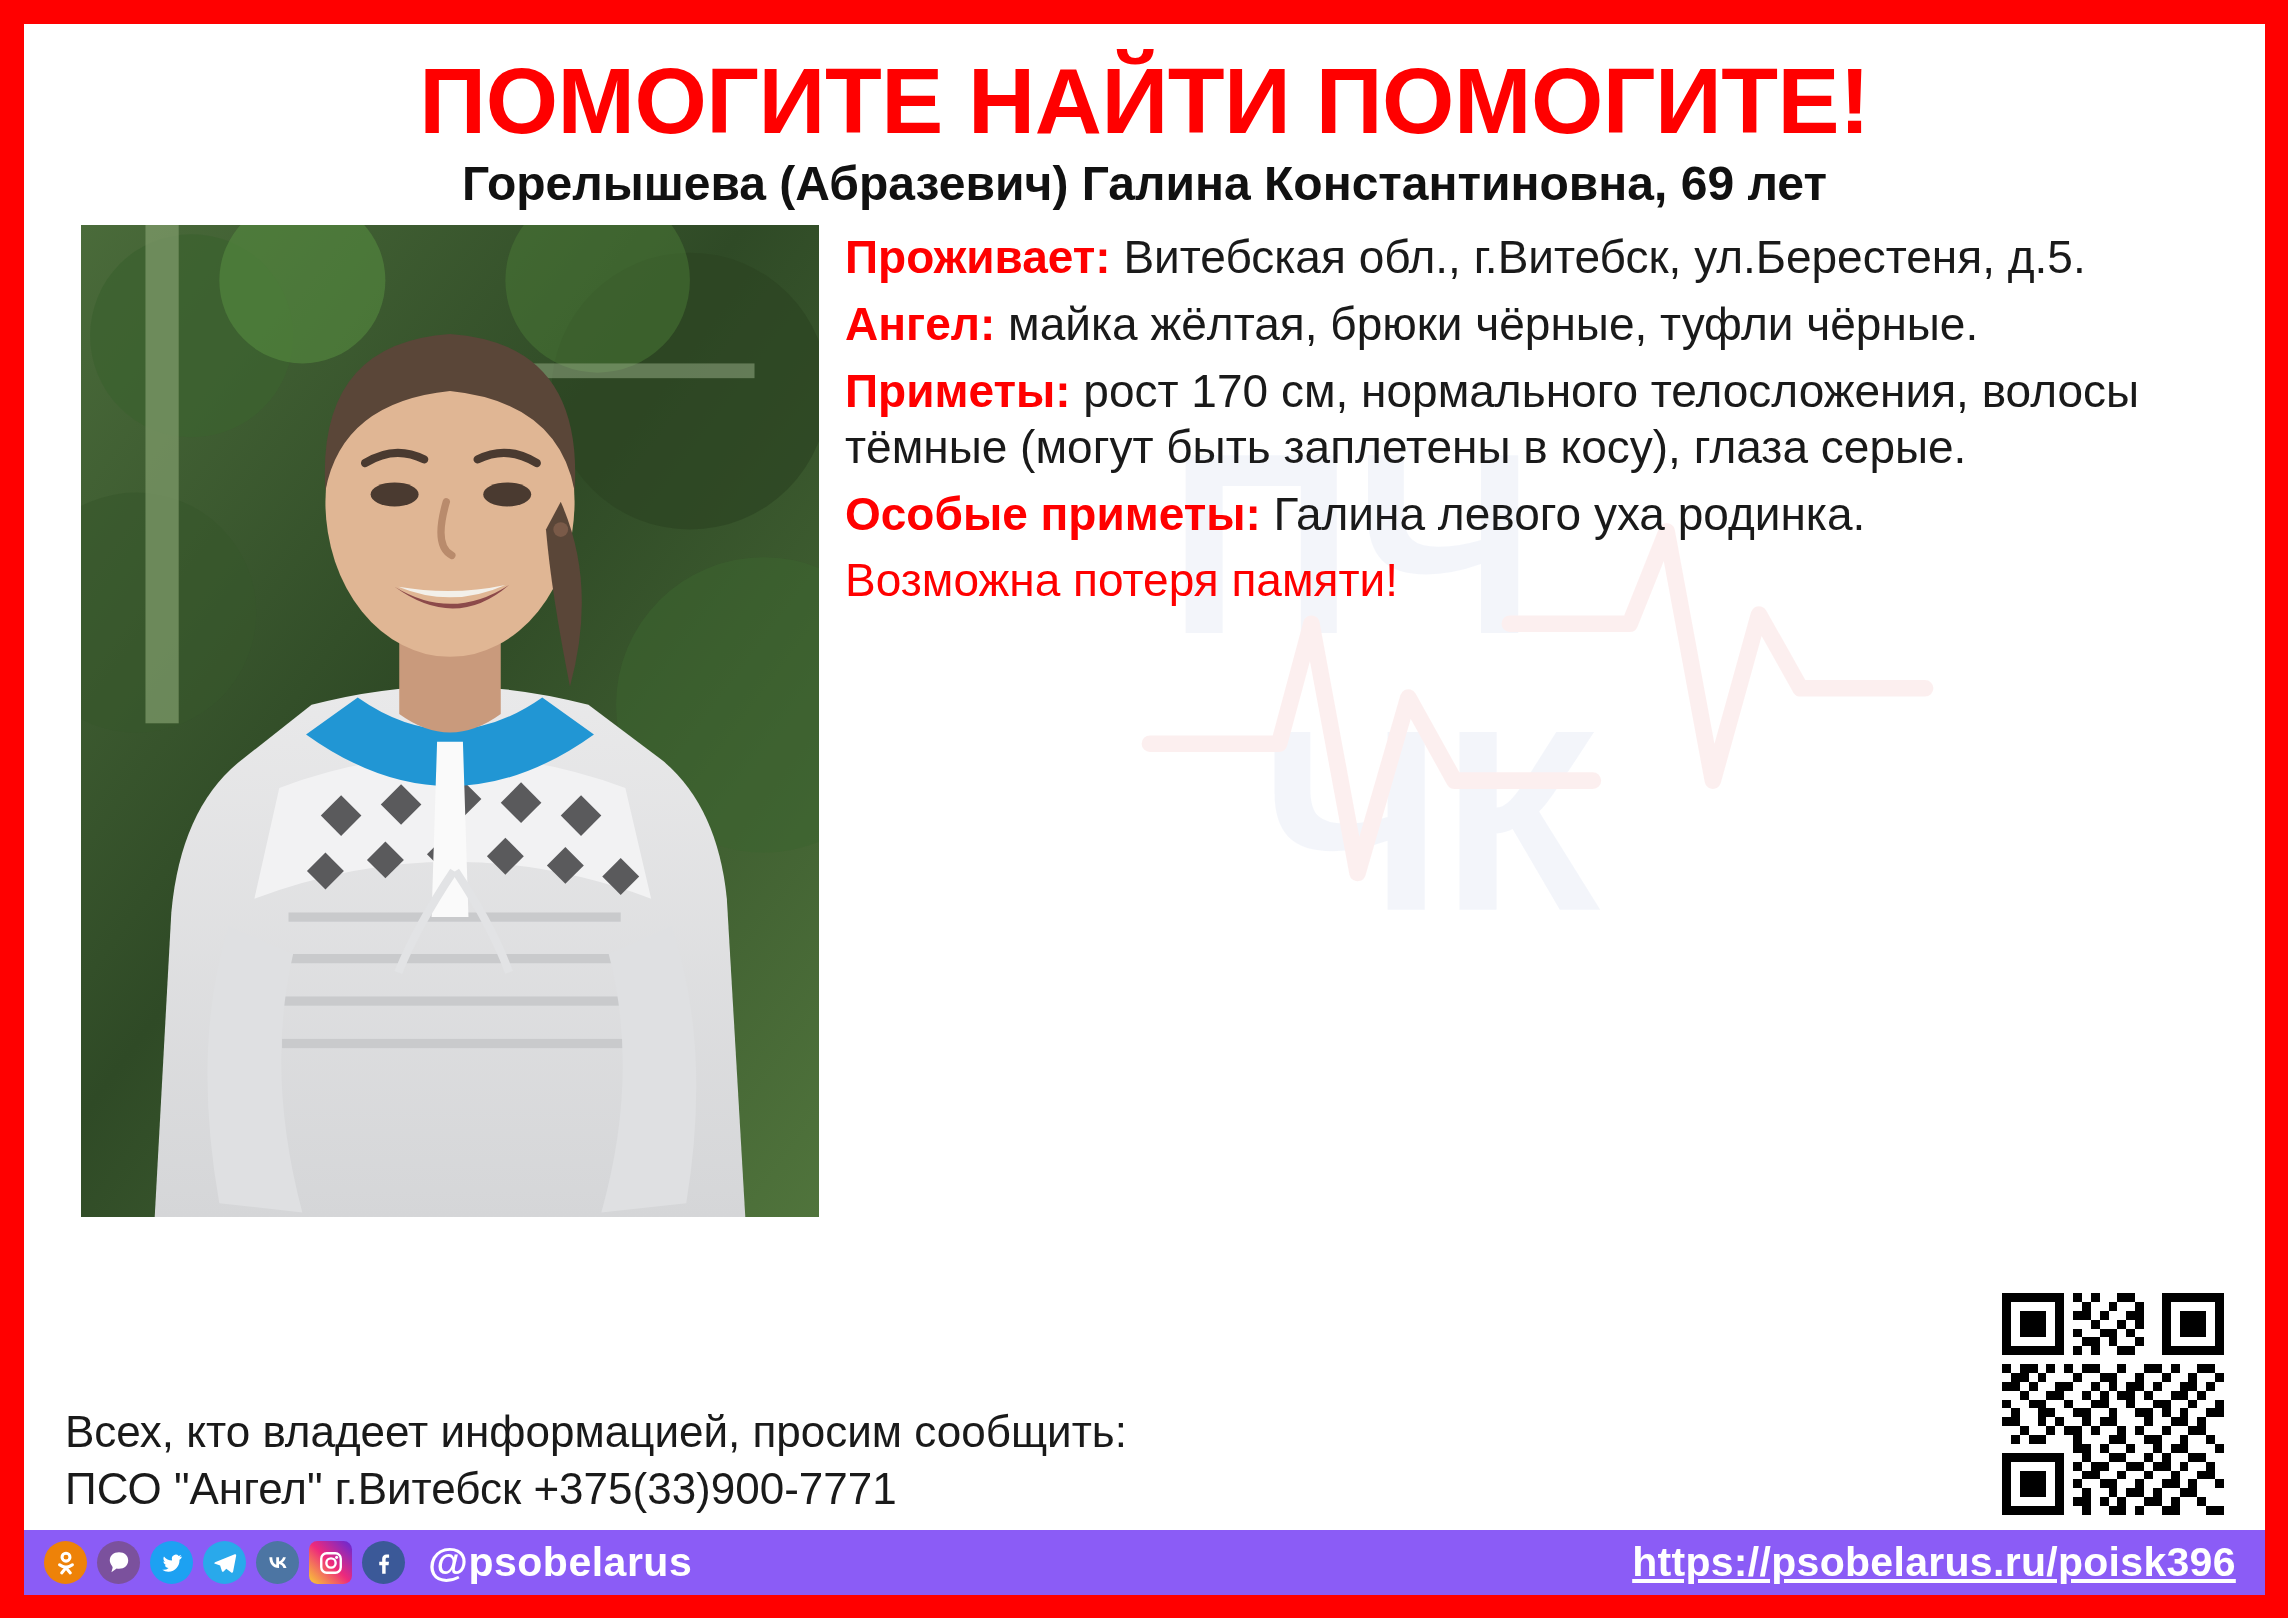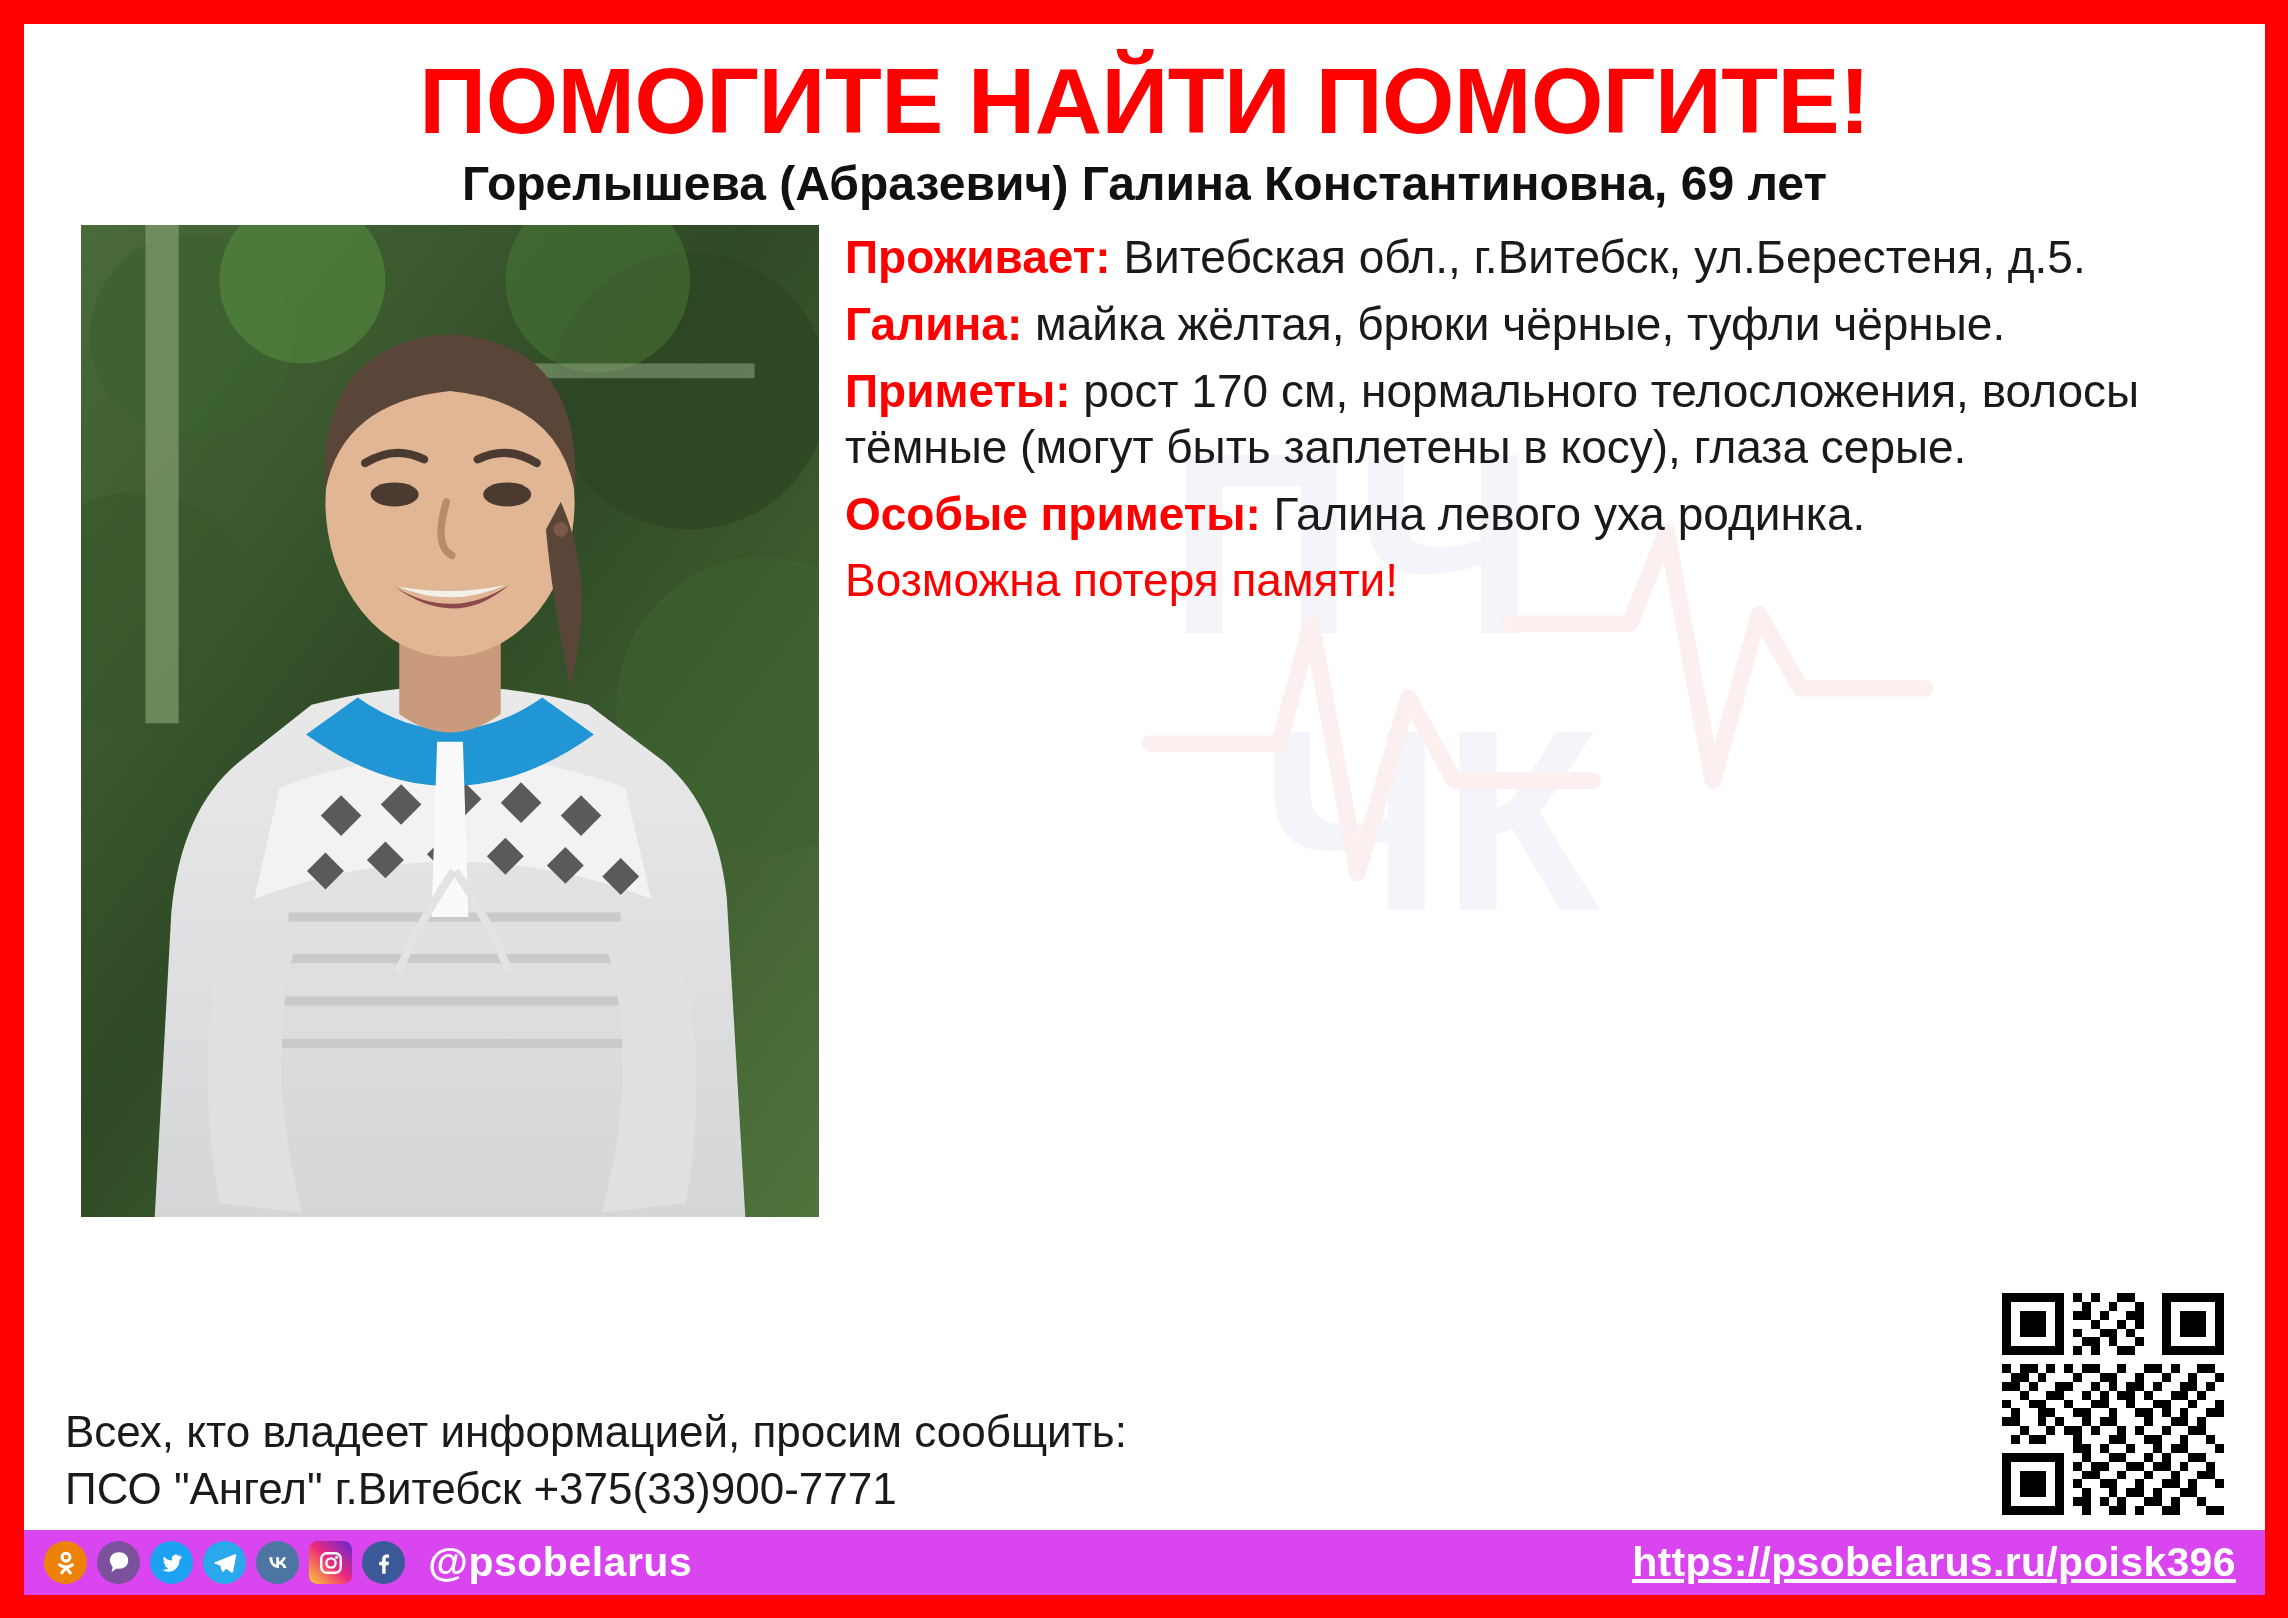--- a/index.html
+++ b/index.html
@@ -129,21 +129,21 @@
     margin-bottom: 1.8px;
   }
   .qr svg { display: block; }
 
   .bottombar {
     position: absolute;
     left: 0;
     right: 0;
     bottom: 0;
     height: 65px;
-    background: #d946ef;
+    background: #8b5cf6;
     z-index: 3;
     display: flex;
     align-items: center;
     justify-content: space-between;
     padding: 0 20px;
     box-sizing: border-box;
     gap: 39px;
   }
   .social {
     display: flex;
@@ -270,21 +270,21 @@
       </div>
 
       <div class="details">
 
         <p class="para">
           <span class="lbl">Проживает:</span><span> Витебская обл., г.Витебск, ул.Берестеня, д.5.</span>
         </p>
 
 
         <p class="para">
-          <span class="lbl">Галина:</span><span>  майка жёлтая, брюки чёрные, туфли чёрные.</span>
+          <span class="lbl">Ангел:</span><span>  майка жёлтая, брюки чёрные, туфли чёрные.</span>
         </p>
 
         <p class="para">
           <span class="lbl">Приметы:</span><span> рост 170 см, нормального телосложения, волосы тёмные (могут быть заплетены в косу), глаза серые.</span>
         </p>
 
         <p class="para">
           <span class="lbl">Особые приметы:</span><span> Галина левого уха родинка.</span>
         </p>
 

